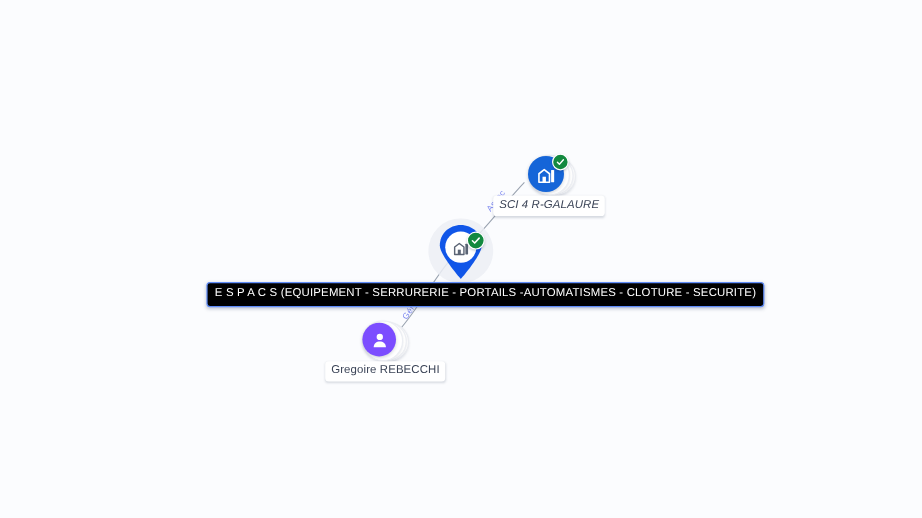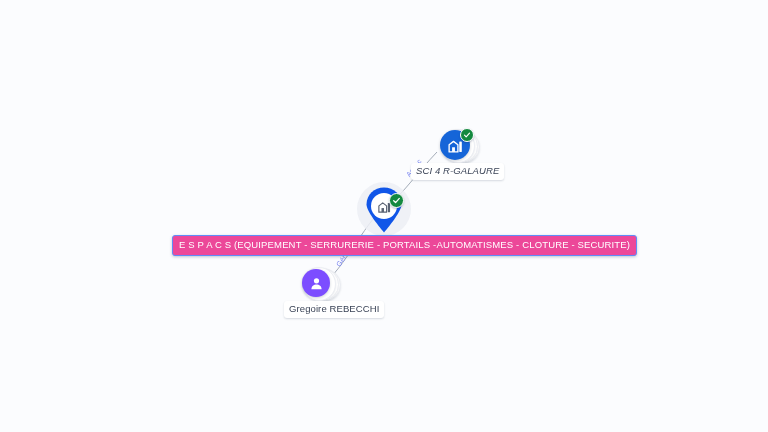--- a/index.html
+++ b/index.html
@@ -90,21 +90,21 @@
     font-size: 9.5px;
     line-height: 12px;
     padding: 2px 5px 3px 5px;
     border-radius: 3px;
     white-space: nowrap;
     box-shadow: 0 1px 2px rgba(20,35,70,.16);
     letter-spacing: .1px;
   }
   .node-label-selected {
     position: absolute;
-    background: #ec4899;
+    background: #000000;
     color: #ffffff;
     font-size: 9.5px;
     line-height: 12px;
     padding: 3px 6px 4px 6px;
     border-radius: 3px;
     white-space: nowrap;
     border: 1px solid #5f8cf8;
     box-shadow: 0 1px 3px rgba(20,35,70,.25);
     letter-spacing: .15px;
   }
@@ -164,21 +164,21 @@
     <div class="stack" style="left:-10px; top:-15px; width:31px; height:31px;"></div>
     <div class="stack" style="left:-14px; top:-16px; width:32px; height:32px;"></div>
 
     <div class="circle-node purple-circle" style="left:-14px; top:-14px; width:28px; height:28px;">
       <svg width="17" height="17" viewBox="0 0 24 24">
         <circle cx="12" cy="8.2" r="3.7" fill="#ffffff"></circle>
         <path d="M4.8 20.2 C4.8 15.6 8.2 13.4 12 13.4 C15.8 13.4 19.2 15.6 19.2 20.2 Z" fill="#ffffff"></path>
       </svg>
     </div>
 
-    <div class="node-label" style="left:-45px; top:18px;margin-left:13px;">Gregoire REBECCHI</div>
+    <div class="node-label" style="left:-45px; top:18px;">Gregoire REBECCHI</div>
   </div>
 
   <div class="node" style="left:384px; top:209px;">
 
     <div class="pin-halo" style="left:-27px; top:-27px; width:54px; height:54px;"></div>
 
     <svg class="pin-shape" style="left:-19px; top:-22px;" width="38" height="46" viewBox="0 0 38 46">
       <path d="M19 45.5 C19 45.5 36.5 25.5 36.5 17.6 C36.5 7.9 28.7 0.6 19 0.6
                C9.3 0.6 1.5 7.9 1.5 17.6 C1.5 25.5 19 45.5 19 45.5 Z" fill="#1156e8"></path>
     </svg>

